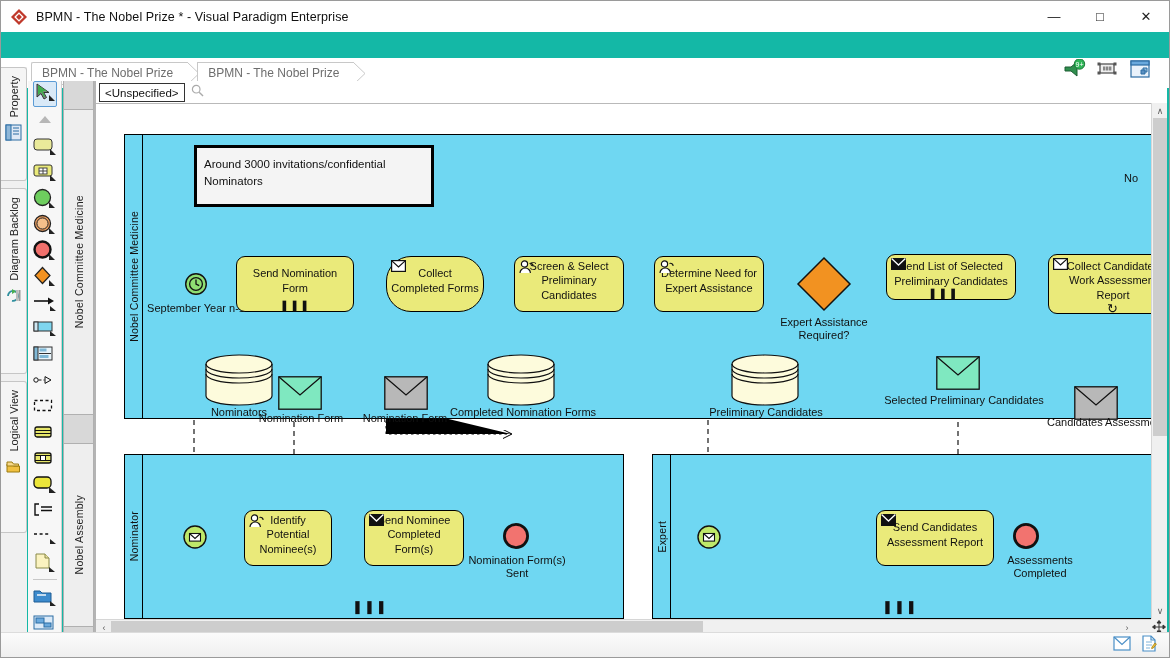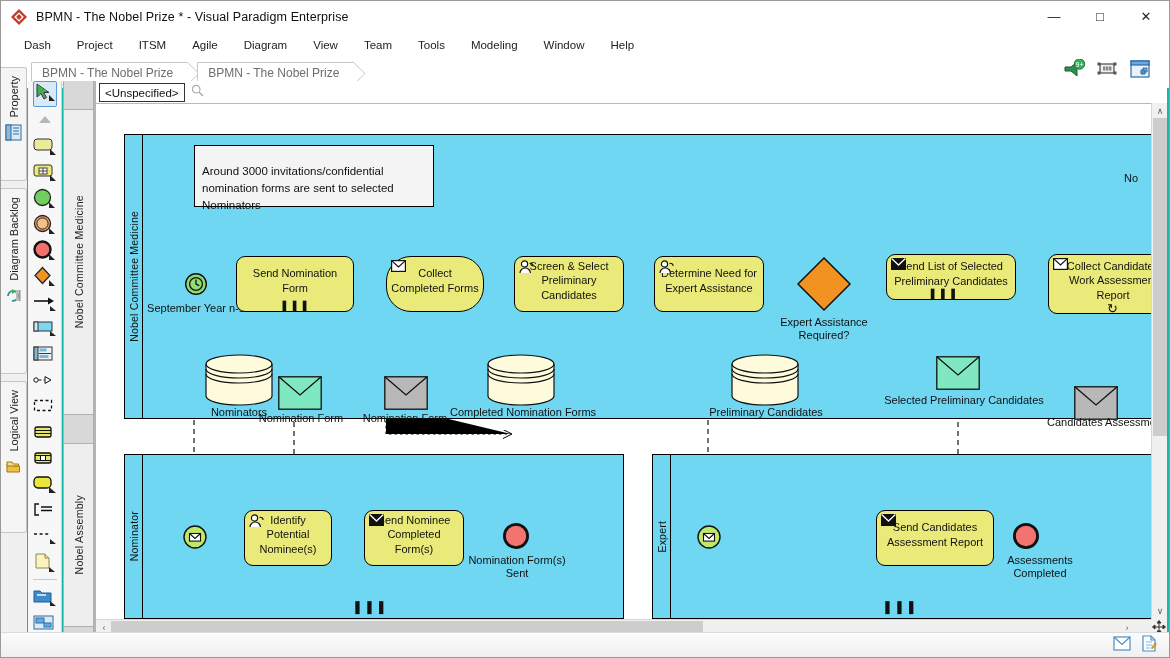--- a/index.html
+++ b/index.html
@@ -111,22 +111,22 @@
      font-size:10.5px; color:#111; white-space:nowrap; letter-spacing:.2px; }
 
   .task { position:absolute; background:#eaea7a; border:1.5px solid #000; border-radius:9px;
      display:flex; align-items:center; justify-content:center; text-align:center;
      font-size:11px; line-height:14.5px; color:#111; padding:3px 4px 10px 4px; }
   .task .ticon { position:absolute; left:4px; top:3px; }
   .task .tlabel { width:100%; }
   .task .marker { position:absolute; bottom:1px; left:50%; transform:translateX(-50%);
      font-size:11px; letter-spacing:1px; line-height:10px; }
 
-  .note { position:absolute; background:#f4f4f4; border:1px solid #000000;
-     font-size:11.5px; line-height:17px; color:#111; padding:17px 7px; }
+  .note { position:absolute; background:#f4f4f4; border:3px solid #000000;
+     font-size:11.5px; line-height:17px; color:#111; padding:8px 7px; }
 
   .lbl { position:absolute; font-size:11px; color:#111; text-align:center; line-height:13px;
      white-space:nowrap; }
   .lbl.wrap { white-space:normal; }
 
   .gw { position:absolute; }
   .ds { position:absolute; }
   .msg { position:absolute; }
   .evt { position:absolute; }
   svg.layer { position:absolute; left:0; top:0; width:1200px; height:560px; overflow:visible; }
@@ -145,33 +145,20 @@
       </svg>
     </div>
     <div class="tb-title">BPMN - The Nobel Prize * - Visual Paradigm Enterprise</div>
     <div class="tb-btns">
       <div class="tb-btn">—</div>
       <div class="tb-btn">□</div>
       <div class="tb-btn">✕</div>
     </div>
   </div>
 
-  <div class="menubar">
-    <div class="menu-item">Dash</div>
-    <div class="menu-item">Project</div>
-    <div class="menu-item">ITSM</div>
-    <div class="menu-item">Agile</div>
-    <div class="menu-item">Diagram</div>
-    <div class="menu-item">View</div>
-    <div class="menu-item">Team</div>
-    <div class="menu-item">Tools</div>
-    <div class="menu-item">Modeling</div>
-    <div class="menu-item">Window</div>
-    <div class="menu-item">Help</div>
-  </div>
 
   <div class="crumbbar">
     <div class="crumbs">
       <div class="crumb first">
         <span>BPMN - The Nobel Prize</span>
         <span class="arr">
           <svg width="13" height="23" viewBox="0 0 13 23">
               <path d="M0,0 L12,11.5 L0,23" fill="#fff" stroke="#c8c8c8" stroke-width="1"></path>
             </svg>
         </span>
@@ -516,21 +503,20 @@
         </div>
 
         <div class="pool" style="left:556px; top:350px; width:535px; height:165px;">
           <div class="pool-lane-hdr">
             <span>Expert</span>
           </div>
         </div>
 
         <div class="note" style="left:98px; top:41px; width:240px; height:62px;">
           <div>Around 3000 invitations/confidential</div>
-          <div>nomination forms are sent to selected</div>
           <div>Nominators</div>
         </div>
 
         <div class="evt" style="left:88px; top:168px;">
           <svg width="24" height="24" viewBox="0 0 24 24">
             <circle cx="12" cy="12" r="10.3" fill="#8ede72" stroke="#111" stroke-width="1.4"></circle>
             <circle cx="12" cy="12" r="6.4" fill="none" stroke="#111" stroke-width="1.3"></circle>
             <path d="M12,7.5 L12,12 L15.2,13.6" stroke="#111" stroke-width="1.3" fill="none"></path>
           </svg>
         </div>

